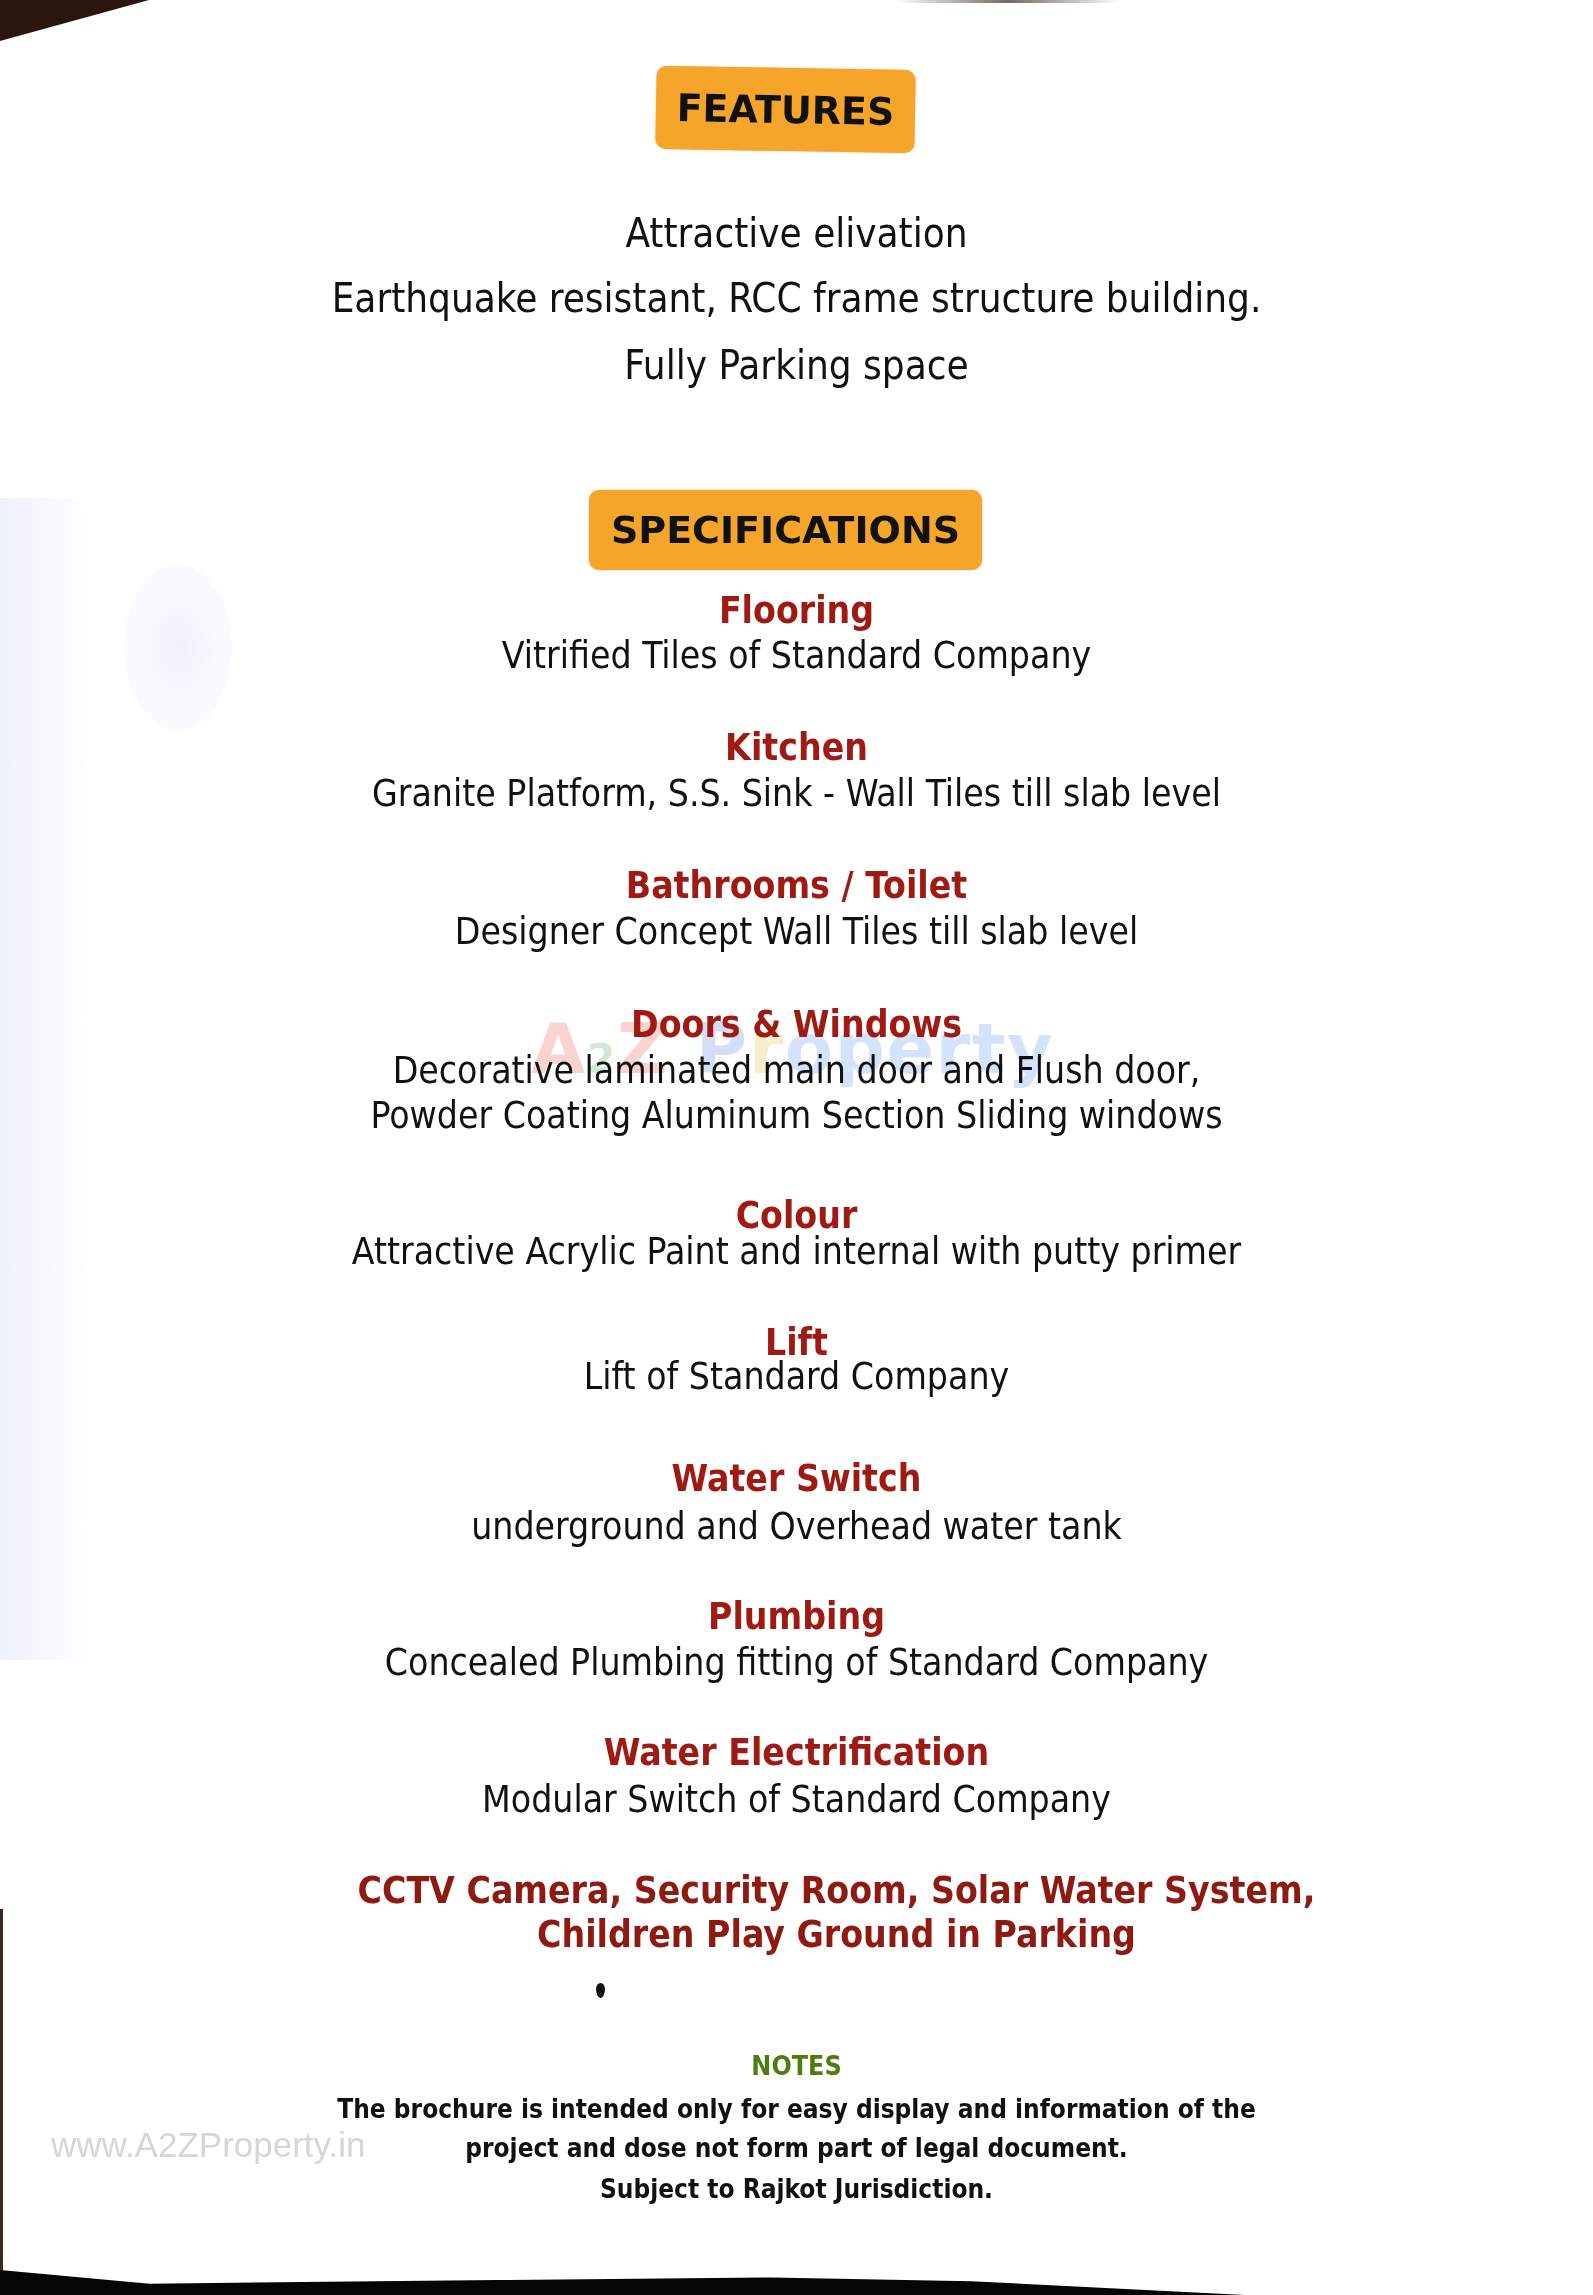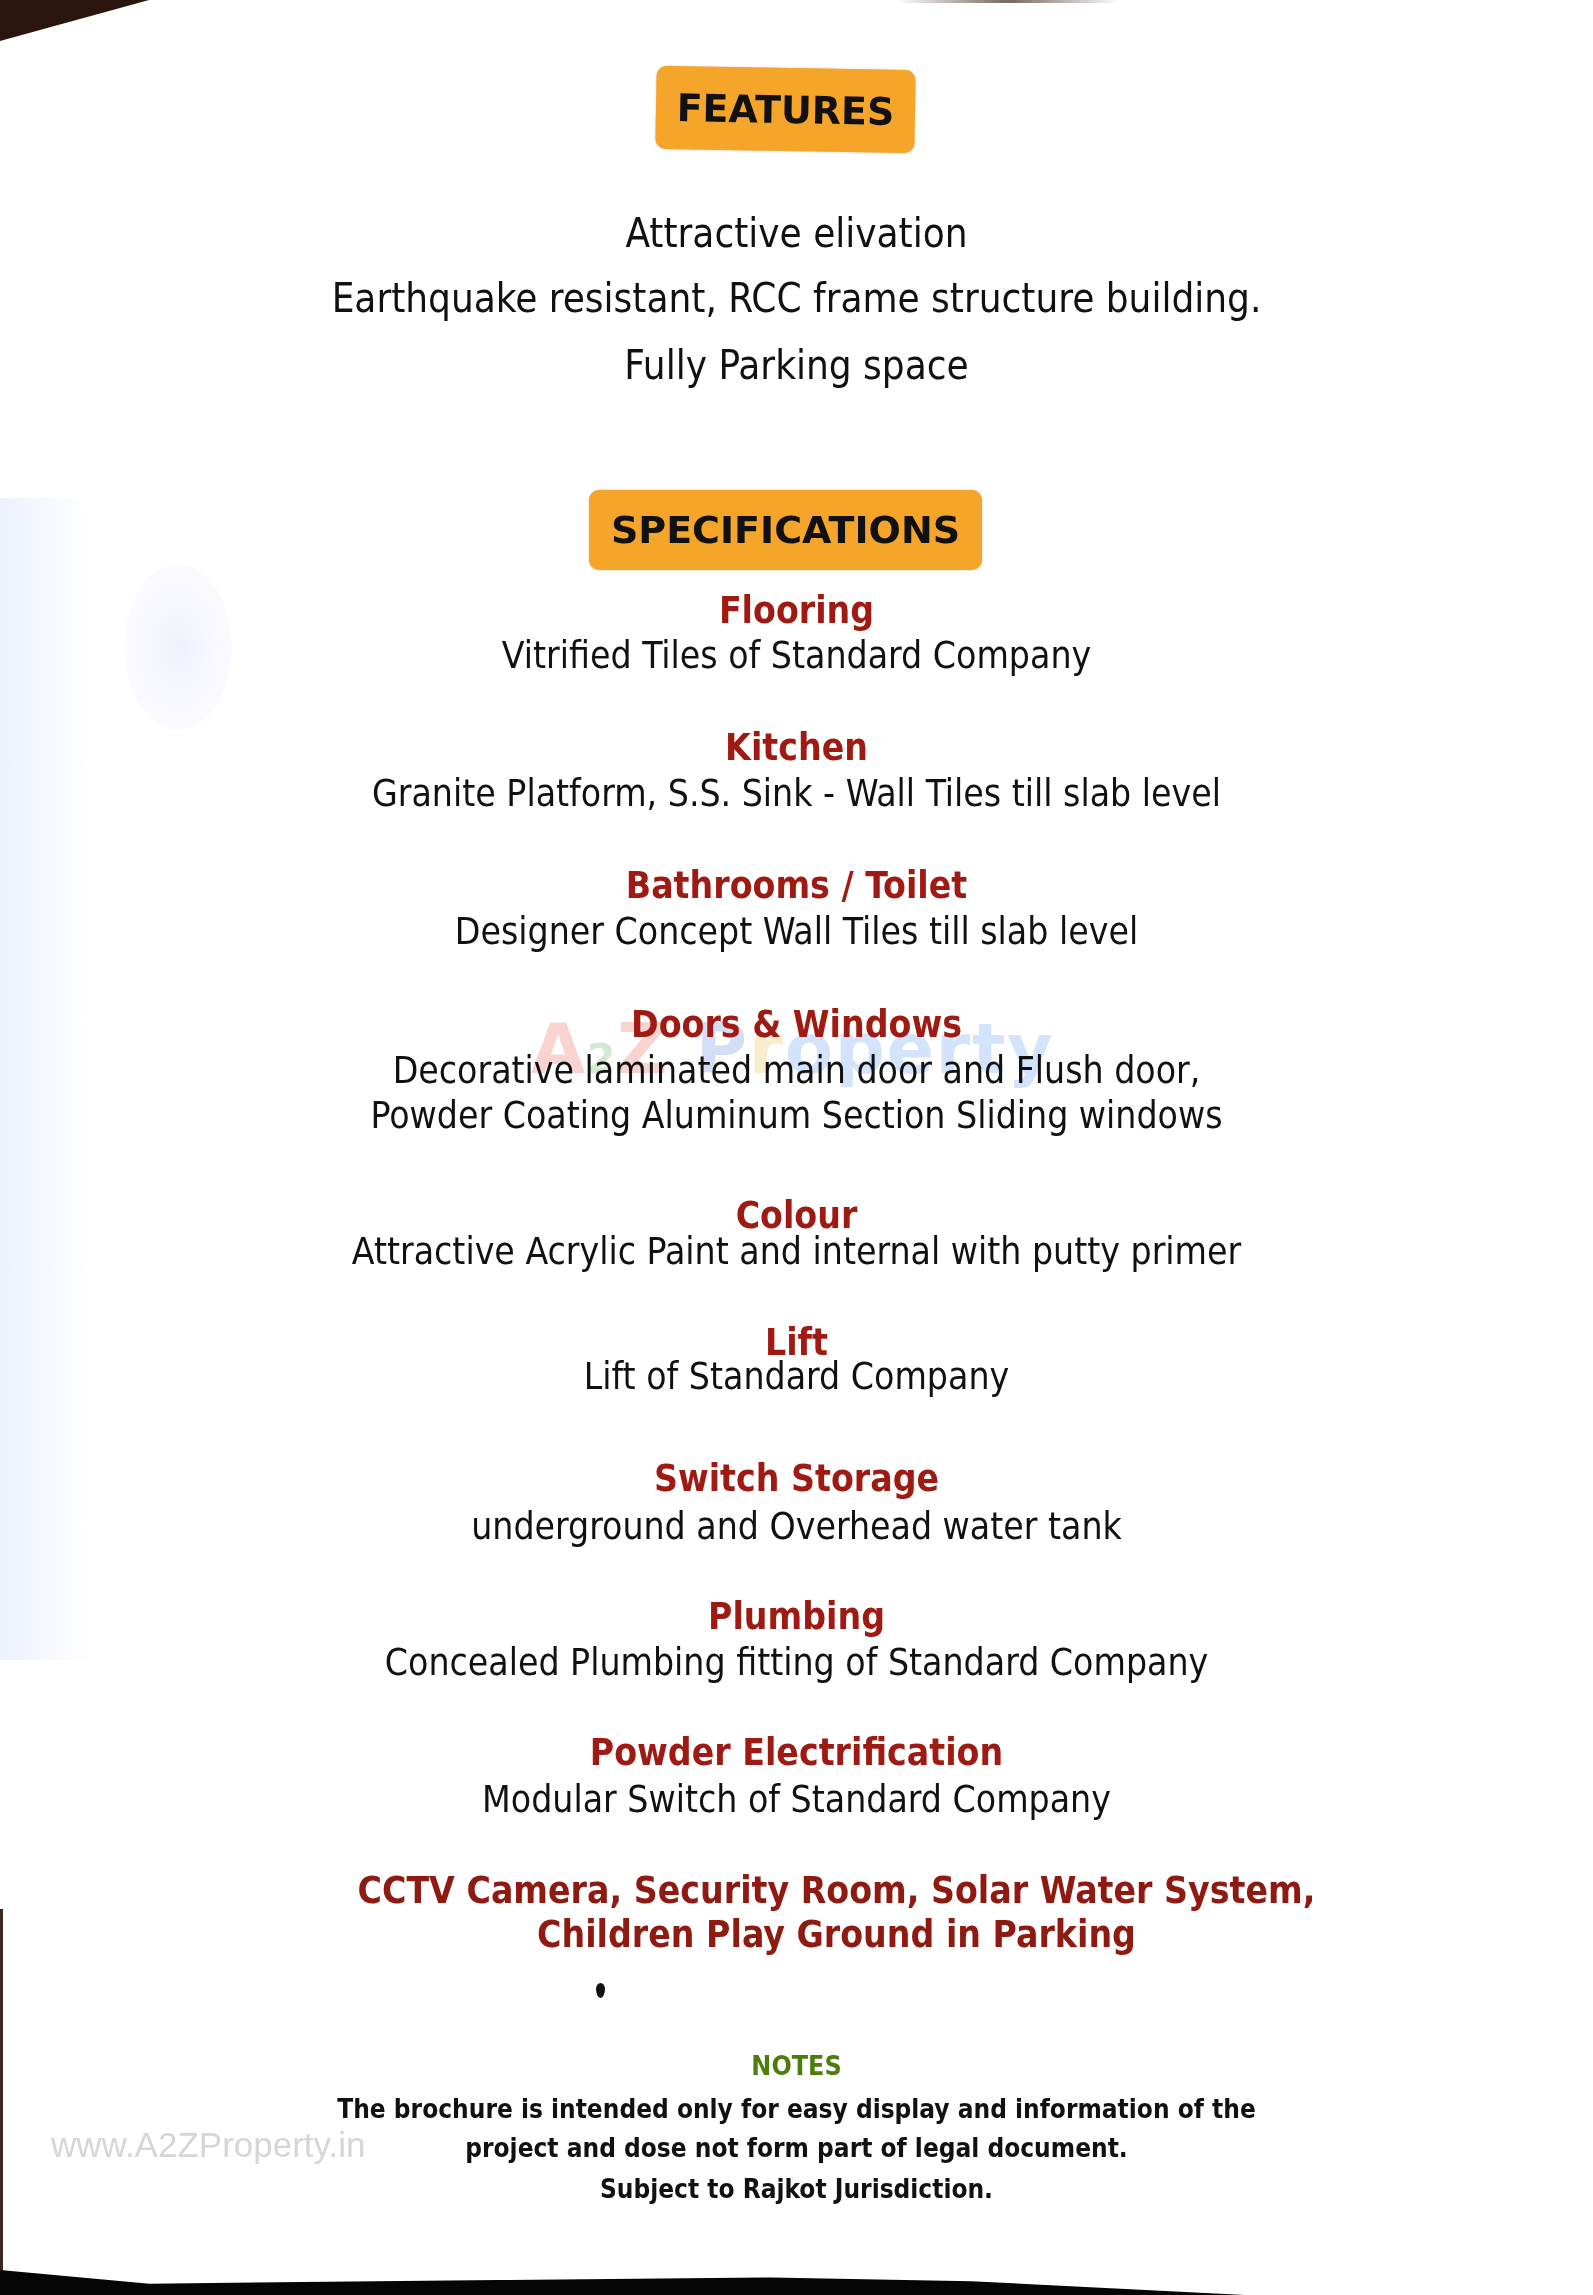--- a/index.html
+++ b/index.html
@@ -108,27 +108,27 @@
   <div class="line spec-heading" style="top:1003px;">Doors &amp; Windows</div>
   <div class="line spec-desc" style="top:1049px;">Decorative laminated main door and Flush door,</div>
   <div class="line spec-desc" style="top:1094px;">Powder Coating Aluminum Section Sliding windows</div>
 
   <div class="line spec-heading" style="top:1194px;">Colour</div>
   <div class="line spec-desc" style="top:1230px;">Attractive Acrylic Paint and internal with putty primer</div>
 
   <div class="line spec-heading" style="top:1321px;">Lift</div>
   <div class="line spec-desc" style="top:1355px;">Lift of Standard Company</div>
 
-  <div class="line spec-heading" style="top:1457px;">Switch Storage</div>
+  <div class="line spec-heading" style="top:1457px;">Water Switch</div>
   <div class="line spec-desc" style="top:1505px;">underground and Overhead water tank</div>
 
   <div class="line spec-heading" style="top:1595px;">Plumbing</div>
   <div class="line spec-desc" style="top:1641px;">Concealed Plumbing fitting of Standard Company</div>
 
-  <div class="line spec-heading" style="top:1731px;">Powder Electrification</div>
+  <div class="line spec-heading" style="top:1731px;">Water Electrification</div>
   <div class="line spec-desc" style="top:1778px;">Modular Switch of Standard Company</div>
 
   <div class="line spec-extra" style="top:1869px;">CCTV Camera, Security Room, Solar Water System,</div>
   <div class="line spec-extra" style="top:1913px;">Children Play Ground in Parking</div>
 </section>
 
 <div class="bullet-dot"></div>
 
 <section>
   <div class="line notes-title" style="top:2050px;">NOTES</div>

